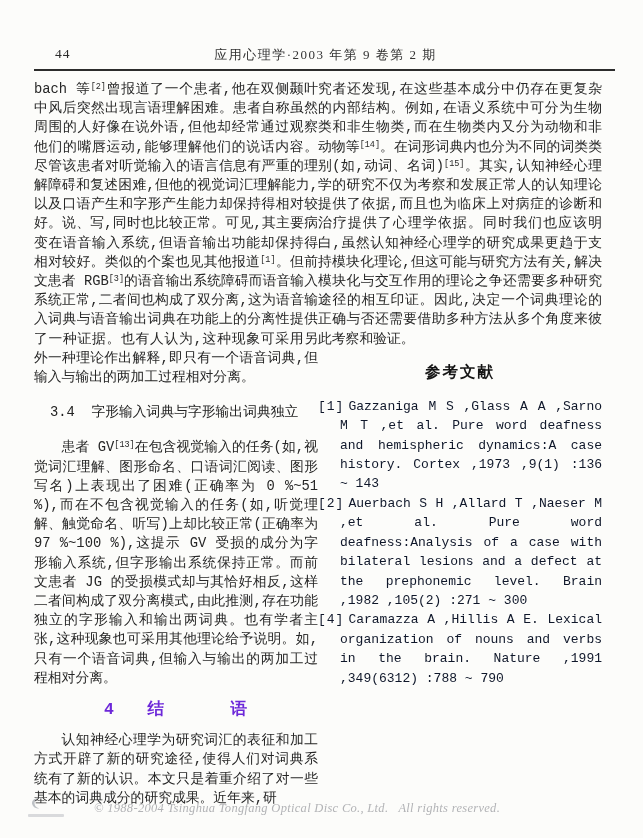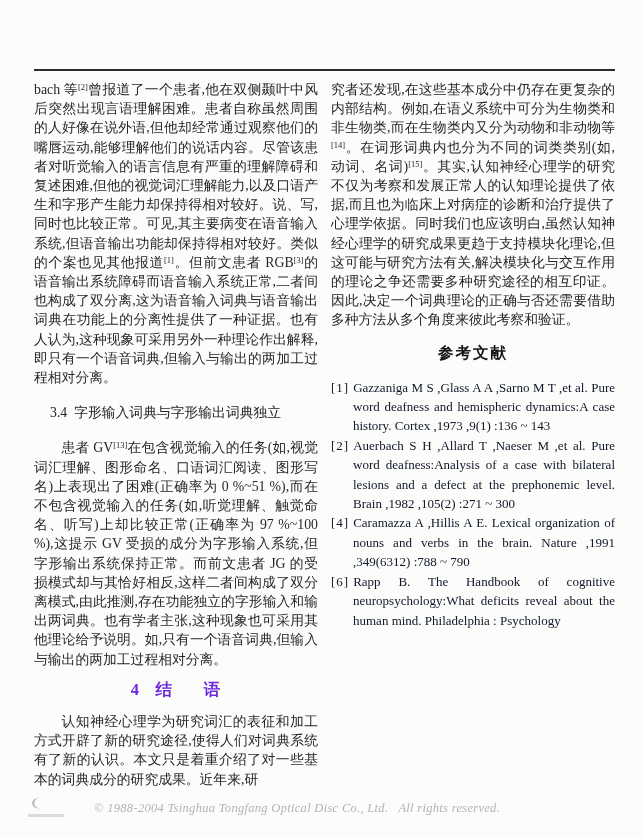--- a/index.html
+++ b/index.html
@@ -12,21 +12,21 @@
   }
   .page{position:relative;width:643px;height:838px;overflow:hidden;background:#fcfcfa;}
 
   
   .header{position:absolute;top:46px;left:34px;right:26px;height:20px;}
   .pagenum{position:absolute;left:21px;top:0;font-size:13.5px;letter-spacing:1px;}
   .jtitle{position:absolute;left:0;right:0;top:0;text-align:center;font-size:13px;letter-spacing:1.5px;color:#333;}
   .rule{position:absolute;top:69px;left:34px;right:28px;border-top:2px solid #2c2c2c;}
 
   
-  .columns{position:absolute;top:80px;left:34px;width:581px;display:flex;gap:13px;}
+  .columns{position:absolute;top:80px;left:34px;width:581px;display:flex;gap:0;font-family:Liberation Mono, monospace;}
   .col{width:284px;}
 
   .body{
     margin:0;
     font-size:13.8px;
     line-height:19.2px;
     text-align:justify;
     text-justify:inter-ideograph;
     color:#262626;
   }
@@ -70,40 +70,43 @@
     white-space:pre;
     padding-top:6px;
     letter-spacing:.3px;
   }
 </style>
 </head>
 <body>
 
 <div class="page">
 
+  <div class="header">
+    <span class="pagenum">44</span>
+    <span class="jtitle">应用心理学·2003 年第 9 卷第 2 期</span>
+  </div>
   <div class="rule"></div>
 
   <div class="columns">
 
     <div class="col">
       <p class="body">bach 等<sup>[2]</sup>曾报道了一个患者,他在双侧颞叶中风后突然出现言语理解困难。患者自称虽然周围的人好像在说外语,但他却经常通过观察他们的嘴唇运动,能够理解他们的说话内容。尽管该患者对听觉输入的语言信息有严重的理解障碍和复述困难,但他的视觉词汇理解能力,以及口语产生和字形产生能力却保持得相对较好。说、写,同时也比较正常。可见,其主要病变在语音输入系统,但语音输出功能却保持得相对较好。类似的个案也见其他报道<sup>[1]</sup>。但前文患者 RGB<sup>[3]</sup>的语音输出系统障碍而语音输入系统正常,二者间也构成了双分离,这为语音输入词典与语音输出词典在功能上的分离性提供了一种证据。也有人认为,这种现象可采用另外一种理论作出解释,即只有一个语音词典,但输入与输出的两加工过程相对分离。</p>
       <p class="subhead">3.4  字形输入词典与字形输出词典独立</p>
       <p class="body indent">患者 GV<sup>[13]</sup>在包含视觉输入的任务(如,视觉词汇理解、图形命名、口语词汇阅读、图形写名)上表现出了困难(正确率为 0 %~51 %),而在不包含视觉输入的任务(如,听觉理解、触觉命名、听写)上却比较正常(正确率为 97 %~100 %),这提示 GV 受损的成分为字形输入系统,但字形输出系统保持正常。而前文患者 JG 的受损模式却与其恰好相反,这样二者间构成了双分离模式,由此推测,存在功能独立的字形输入和输出两词典。也有学者主张,这种现象也可采用其他理论给予说明。如,只有一个语音词典,但输入与输出的两加工过程相对分离。</p>
       <h2 class="conclusion">4   结      语</h2>
       <p class="body indent">认知神经心理学为研究词汇的表征和加工方式开辟了新的研究途径,使得人们对词典系统有了新的认识。本文只是着重介绍了对一些基本的词典成分的研究成果。近年来,研</p>
     </div>
 
     <div class="col">
       <p class="body">究者还发现,在这些基本成分中仍存在更复杂的内部结构。例如,在语义系统中可分为生物类和非生物类,而在生物类内又分为动物和非动物等<sup>[14]</sup>。在词形词典内也分为不同的词类类别(如,动词、名词)<sup>[15]</sup>。其实,认知神经心理学的研究不仅为考察和发展正常人的认知理论提供了依据,而且也为临床上对病症的诊断和治疗提供了心理学依据。同时我们也应该明白,虽然认知神经心理学的研究成果更趋于支持模块化理论,但这可能与研究方法有关,解决模块化与交互作用的理论之争还需要多种研究途径的相互印证。因此,决定一个词典理论的正确与否还需要借助多种方法从多个角度来彼此考察和验证。</p>
       <h2 class="refhead">参考文献</h2>
       <div class="refs">
           <div class="ref"><span class="ref-label">[1]</span><span class="ref-text">Gazzaniga M S ,Glass A A ,Sarno M T ,et al. Pure word deafness and hemispheric dynamics:A case history. Cortex ,1973 ,9(1) :136 ~ 143</span></div>
           <div class="ref"><span class="ref-label">[2]</span><span class="ref-text">Auerbach S H ,Allard T ,Naeser M ,et al. Pure word deafness:Analysis of a case with bilateral lesions and a defect at the prephonemic level. Brain ,1982 ,105(2) :271 ~ 300</span></div>
           <div class="ref"><span class="ref-label">[4]</span><span class="ref-text">Caramazza A ,Hillis A E. Lexical organization of nouns and verbs in the brain. Nature ,1991 ,349(6312) :788 ~ 790</span></div>
-          <div class="ref"><span class="ref-label">[6]</span><span class="ref-text">Rapp B. The Handbook of cognitive neuropsychology:What deficits reveal about the human mind. Philadelphia : Psychology</span></div>
         </div>
     </div>
 
   </div>
 
   <div class="footer">
     <span class="logo">
       <svg width="17" height="17" viewBox="0 0 20 20" aria-hidden="true">
         <path d="M13.5 3.2c-4.3 1-6.6 4.1-5.6 8.1.65 2.6 2.9 4.1 5.1 4.2-3.1 1.1-7.2-.9-8.2-4.9C3.8 6.5 8 3.4 13.5 3.2z" fill="#a9aeb4"></path>
       </svg>

